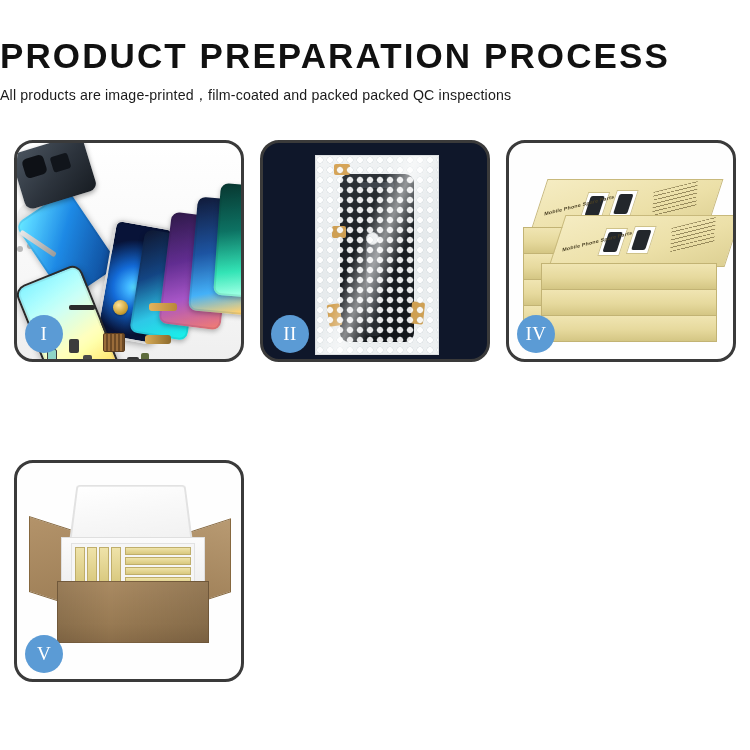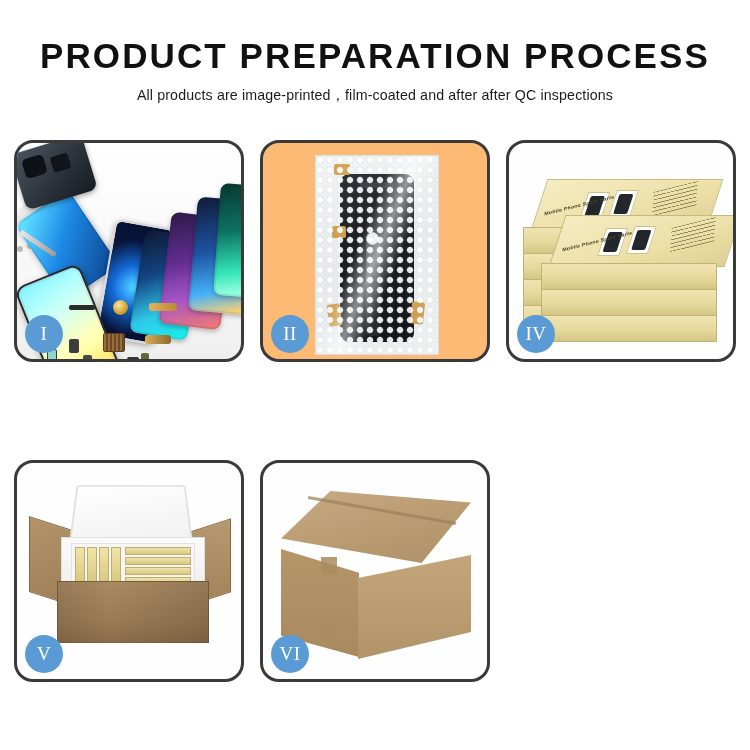--- a/index.html
+++ b/index.html
@@ -5,21 +5,21 @@
   * { box-sizing: border-box; margin: 0; padding: 0; }
   html, body {
     width: 750px; height: 750px;
     background: #ffffff;
     font-family: "Liberation Sans", sans-serif;
     overflow: hidden;
   }
   .page { width: 750px; height: 750px; position: relative; background: #fff; }
 
   
-  .header { padding-top: 38px; text-align: center; }
+  .header { padding-top: 38px; text-align: left; }
   .title {
     font-size: 35px; font-weight: 700; letter-spacing: 2.1px;
     color: #111; line-height: 1.05; white-space: nowrap;
   }
   .subtitle {
     margin-top: 11px; font-size: 14.2px; color: #1b1b1b;
     letter-spacing: .15px; white-space: nowrap;
   }
 
   
@@ -115,21 +115,21 @@
   .prt-s5 { width: 10px; height: 16px; left: 30px; top: 206px; background:#8fd6c8; border:1px solid #3c3c3c; border-radius:2px; }
   .prt-s6 { width: 18px; height: 6px; left: 24px; top: 184px; background:#3a3a3a; border-radius:2px; }
   .prt-tweez { width: 42px; height: 5px; left: 188px; top: 172px;
     background: linear-gradient(90deg,#e9e9e9,#9a9a9a); transform: rotate(34deg); border-radius:2px; }
   .prt-hand { width: 44px; height: 40px; left: 196px; top: 186px; border-radius: 40% 40% 46% 46%;
     background: linear-gradient(150deg,#f3f3f3,#d6d6d6); }
   .prt-scrw { width: 6px; height: 6px; left: 196px; top: 230px; border-radius:50%;
     background:#b9b9b9; box-shadow: 10px -3px 0 0 #c4c4c4, 18px 3px 0 0 #b0b0b0; }
 
   
-  .p2 { background:#fdba74; }
+  .p2 { background:#0f172a; }
   .bw-bag {
     position:absolute; left:52px; top:12px; width:124px; height:200px;
     background: linear-gradient(160deg,#f2f4f5 0%,#e6eaec 50%,#eef1f2 100%);
     border: 1px solid #dcdfe1;
   }
   .bw-bubbles {
     position:absolute; inset:0;
     background-image:
       radial-gradient(circle at 4px 4px, rgba(255,255,255,.95) 2.6px, rgba(190,200,206,.55) 3.2px, rgba(255,255,255,0) 3.8px);
     background-size: 10px 10px;
@@ -256,21 +256,21 @@
   .c-tape2 { position:absolute; left:60px; top:164px; width:16px; height:16px;
     background:#a98c61; opacity:.85; }
 </style>
 </head>
 <body>
 
 <div class="page">
 
   <div class="header">
     <div class="title">PRODUCT PREPARATION PROCESS</div>
-    <div class="subtitle">All products are image-printed，film-coated and after after QC inspections</div>
+    <div class="subtitle">All products are image-printed，film-coated and packed packed QC inspections</div>
   </div>
 
   <div class="grid">
 
     <div class="panel p1">
       <div class="stage">
         <div class="ph ph-adh"></div>
         <div class="ph ph-glass"></div>
         <div class="ph ph-teal"></div>
         <div class="ph ph-purple"></div>
@@ -367,26 +367,15 @@
         <div class="v-ybox" style="left:108px; top:84px; width:66px; height:8px;"></div>
         <div class="v-ybox" style="left:108px; top:94px; width:66px; height:8px;"></div>
         <div class="v-ybox" style="left:108px; top:104px; width:66px; height:8px;"></div>
         <div class="v-ybox" style="left:108px; top:114px; width:66px; height:8px;"></div>
         <div class="v-body"></div>
         <div class="v-bodyShade"></div>
       </div>
       <div class="badge">V</div>
     </div>
 
-    <div class="panel p6">
-      <div class="stage">
-        <div class="c-top"></div>
-        <div class="c-seam"></div>
-        <div class="c-left"></div>
-        <div class="c-right"></div>
-        <div class="c-tape1"></div>
-        <div class="c-tape2"></div>
-      </div>
-      <div class="badge">VI</div>
-    </div>
 
   </div>
 </div>
 
 </body></html>

